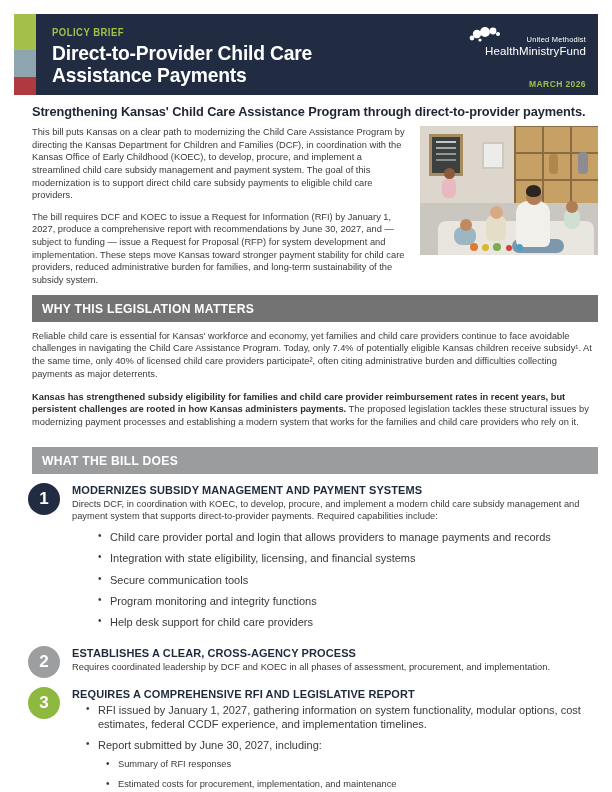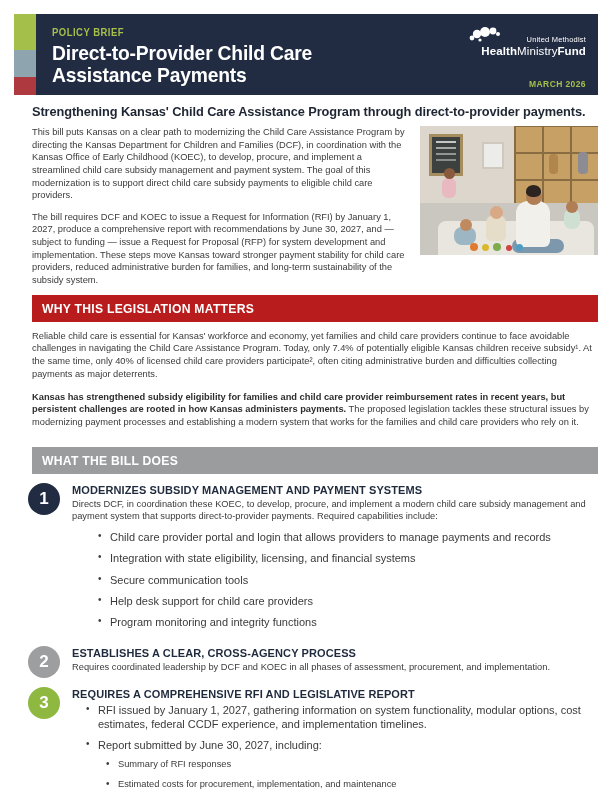--- a/index.html
+++ b/index.html
@@ -30,21 +30,21 @@
     color:#fff; font-size:20.5px; font-weight:bold; line-height:1.08;
     margin-top:2px; letter-spacing:-.2px;
     transform:scaleX(.94); transform-origin:left; width:360px;
   }
   .banner-right { display:flex; flex-direction:column; align-items:flex-end; justify-content:space-between; padding-top:4px; }
   .logo { display:flex; flex-direction:column; align-items:flex-end; }
   .logo-top { display:flex; align-items:flex-end; gap:20px; }
   .logo-dots { width:40px; height:18px; }
   .logo-org { font-size:7.5px; color:#fff; letter-spacing:.2px; }
   .logo-name { font-size:11.5px; color:#fff; letter-spacing:.1px; margin-top:1px; }
-  .logo-name .b { font-weight:bold; }
+  .logo-name .b { font-weight:normal; }
   .logo-name .l { font-weight:normal; }
   .banner-date { color:#a4bf4a; font-size:8.5px; font-weight:bold; letter-spacing:.4px;padding-left:34px; }
 
   
   .headline {
     margin:9px 4px 0 18px; color:#1f2633; font-size:13.2px; font-weight:bold;
     letter-spacing:-.1px; transform:scaleX(.97); transform-origin:left; width:590px;
   }
 
   
@@ -85,21 +85,21 @@
   .ph-toys i:nth-child(3){ left:23px; background:#7dab4e; }
   .ph-toys i:nth-child(4){ left:36px; background:#cf4540; width:6px; height:6px; }
   .ph-toys i:nth-child(5){ left:46px; background:#4e9ec4; width:7px; height:7px; }
 
   
   .section-bar {
     height:27px; margin:0 0 0 18px; color:#fff; display:flex; align-items:center;
     padding-left:10px; font-weight:bold; font-size:13.5px; letter-spacing:.3px;
   }
   .section-bar > span { display:inline-block; transform:scaleX(.9); transform-origin:left; white-space:nowrap; }
-  .bar-why { background:#b91c1c; margin-top:8px; }
+  .bar-why { background:#737373; margin-top:8px; }
   .bar-what { background:#9b9c9e; margin-top:18px; }
 
   .section-body { margin:8px 16px 0 18px; font-size:9.3px; line-height:1.37; color:#3a3a3a; width:566px; }
   .section-body + .section-body { margin-top:10px; }
   .bold-lead { font-weight:bold; color:#2e2e2e; }
 
   
   .items { margin:8px 0 0 14px; }
   .item { display:flex; gap:12px; margin-top:9px; }
   .num-badge {
@@ -211,27 +211,27 @@
   <div class="section-bar bar-what">
     <span>WHAT THE BILL DOES</span>
   </div>
 
   <div class="items">
 
     <div class="item">
       <div class="num-badge num-1">1</div>
       <div class="item-content">
         <div class="item-heading">MODERNIZES SUBSIDY MANAGEMENT AND PAYMENT SYSTEMS</div>
-        <div class="item-body">Directs DCF, in coordination these KOEC, to develop, procure, and implement a modern child care subsidy management and payment system that supports direct-to-provider payments. Required capabilities include:</div>
+        <div class="item-body">Directs DCF, in coordination with KOEC, to develop, procure, and implement a modern child care subsidy management and payment system that supports direct-to-provider payments. Required capabilities include:</div>
         <ul class="bullets lvl1">
           <li>Child care provider portal and login that allows providers to manage payments and records</li>
           <li>Integration with state eligibility, licensing, and financial systems</li>
           <li>Secure communication tools</li>
+          <li>Program monitoring and integrity functions</li>
           <li>Help desk support for child care providers</li>
-          <li>Program monitoring and integrity functions</li>
         </ul>
       </div>
     </div>
 
     <div class="item">
       <div class="num-badge num-2">2</div>
       <div class="item-content">
         <div class="item-heading">ESTABLISHES A CLEAR, CROSS-AGENCY PROCESS</div>
         <div class="item-body">Requires coordinated leadership by DCF and KOEC in all phases of assessment, procurement, and implementation.</div>
       </div>

